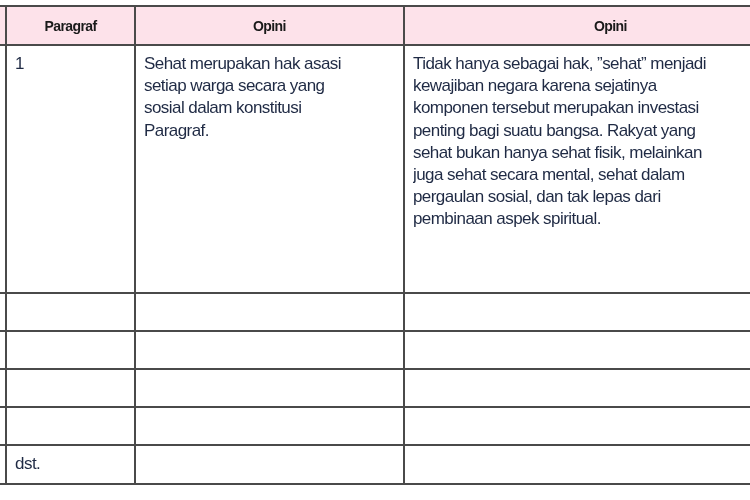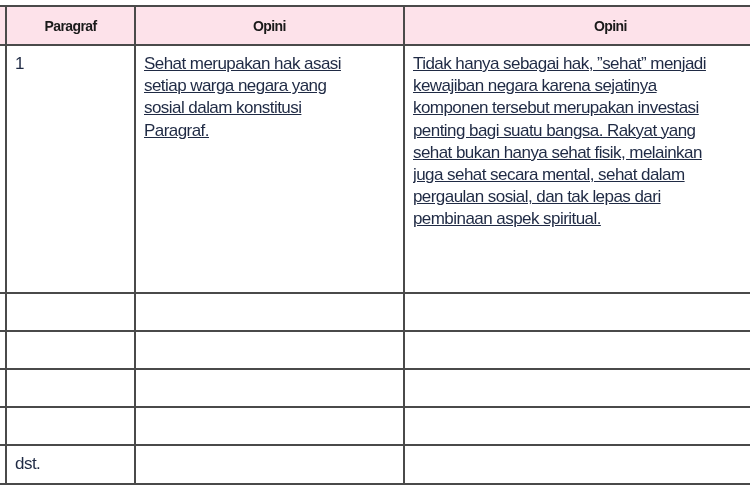--- a/index.html
+++ b/index.html
@@ -14,21 +14,21 @@
   .tbl td { color:#1f2a44; font-size:17px; line-height:22.2px; letter-spacing:-0.55px; }
   .cell { padding:7px 8px 6px 8px; }
   .col0 { width:7px; }
   .col1 { width:128px; }
   .col2 { width:267px; }
   .col3 { width:410px; }
   .row-main td { height:246px; }
   .row-empty td { height:36px; }
   .row-last td { height:37px;border-radius:17px; }
   .row-last .cell { padding-top:7px; }
-  .nowrap { white-space:nowrap; overflow:hidden;text-decoration:underline; }
+  .nowrap { white-space:nowrap; overflow:hidden; }
 </style>
 </head>
 <body>
 
 <table class="tbl">
   <colgroup>
     <col class="col0">
       <col class="col1">
       <col class="col2">
       <col class="col3">
@@ -42,21 +42,21 @@
   </tr>
 
   <tr class="row-main">
     <td></td>
     <td>
       <div class="cell">1</div>
     </td>
     <td>
       <div class="cell">
         <div class="nowrap">Sehat merupakan hak asasi</div>
-        <div class="nowrap">setiap warga negara yang</div>
+        <div class="nowrap">setiap warga secara yang</div>
         <div class="nowrap">sosial dalam konstitusi</div>
         <div class="nowrap">Paragraf.</div>
       </div>
     </td>
     <td>
       <div class="cell">
         <div class="nowrap">Tidak hanya sebagai hak, ”sehat” menjadi</div>
         <div class="nowrap">kewajiban negara karena sejatinya</div>
         <div class="nowrap">komponen tersebut merupakan investasi</div>
         <div class="nowrap">penting bagi suatu bangsa. Rakyat yang</div>

